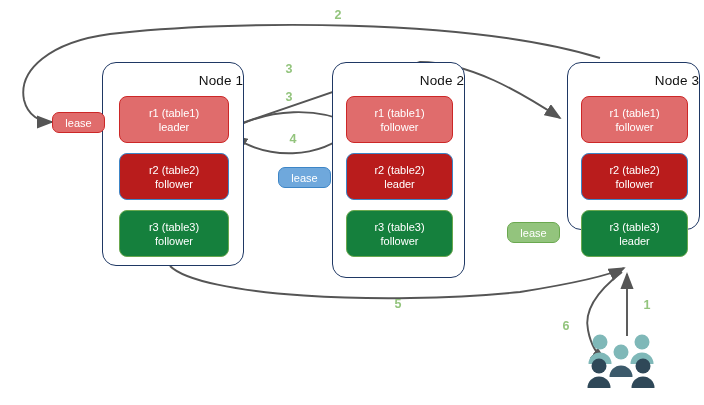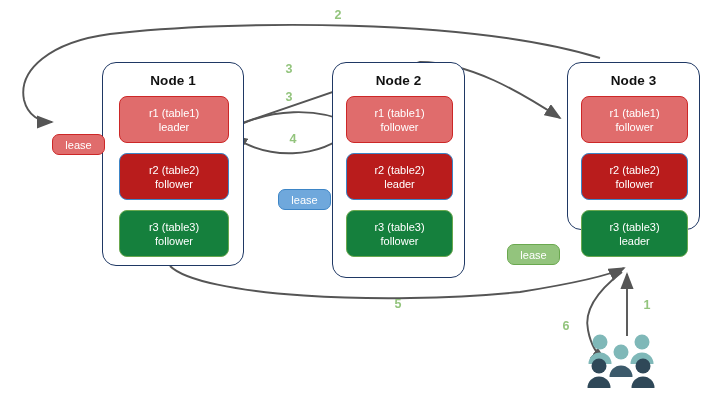--- a/index.html
+++ b/index.html
@@ -30,23 +30,23 @@
     box-sizing: border-box;
     border: 1.6px solid #1f3864;
     border-radius: 14px;
     background: #ffffff;
   }
   .node-title {
     position: absolute;
     left: 0;
     right: 0;
     top: 10px;
-    text-align: center;
+    text-align: right;
     font-size: 13.5px;
-    font-weight: bold;
+    font-weight: normal;
     color: #111111;
     letter-spacing: 0.1px;
   }
   .replica {
     position: absolute;
     box-sizing: border-box;
     border-radius: 8px;
     display: flex;
     flex-direction: column;
     align-items: center;
@@ -71,21 +71,20 @@
   }
   .lease {
     position: absolute;
     box-sizing: border-box;
     border-radius: 7px;
     display: flex;
     align-items: center;
     justify-content: center;
     color: #ffffff;
     font-size: 11px;
-    margin-top: 22px;
   }
   .lease-red {
     background: #e06c6c;
     border: 1.6px solid #cc2727;
   }
   .lease-blue {
     background: #6fa8dc;
     border: 1.6px solid #3d85c6;
   }
   .lease-green {

